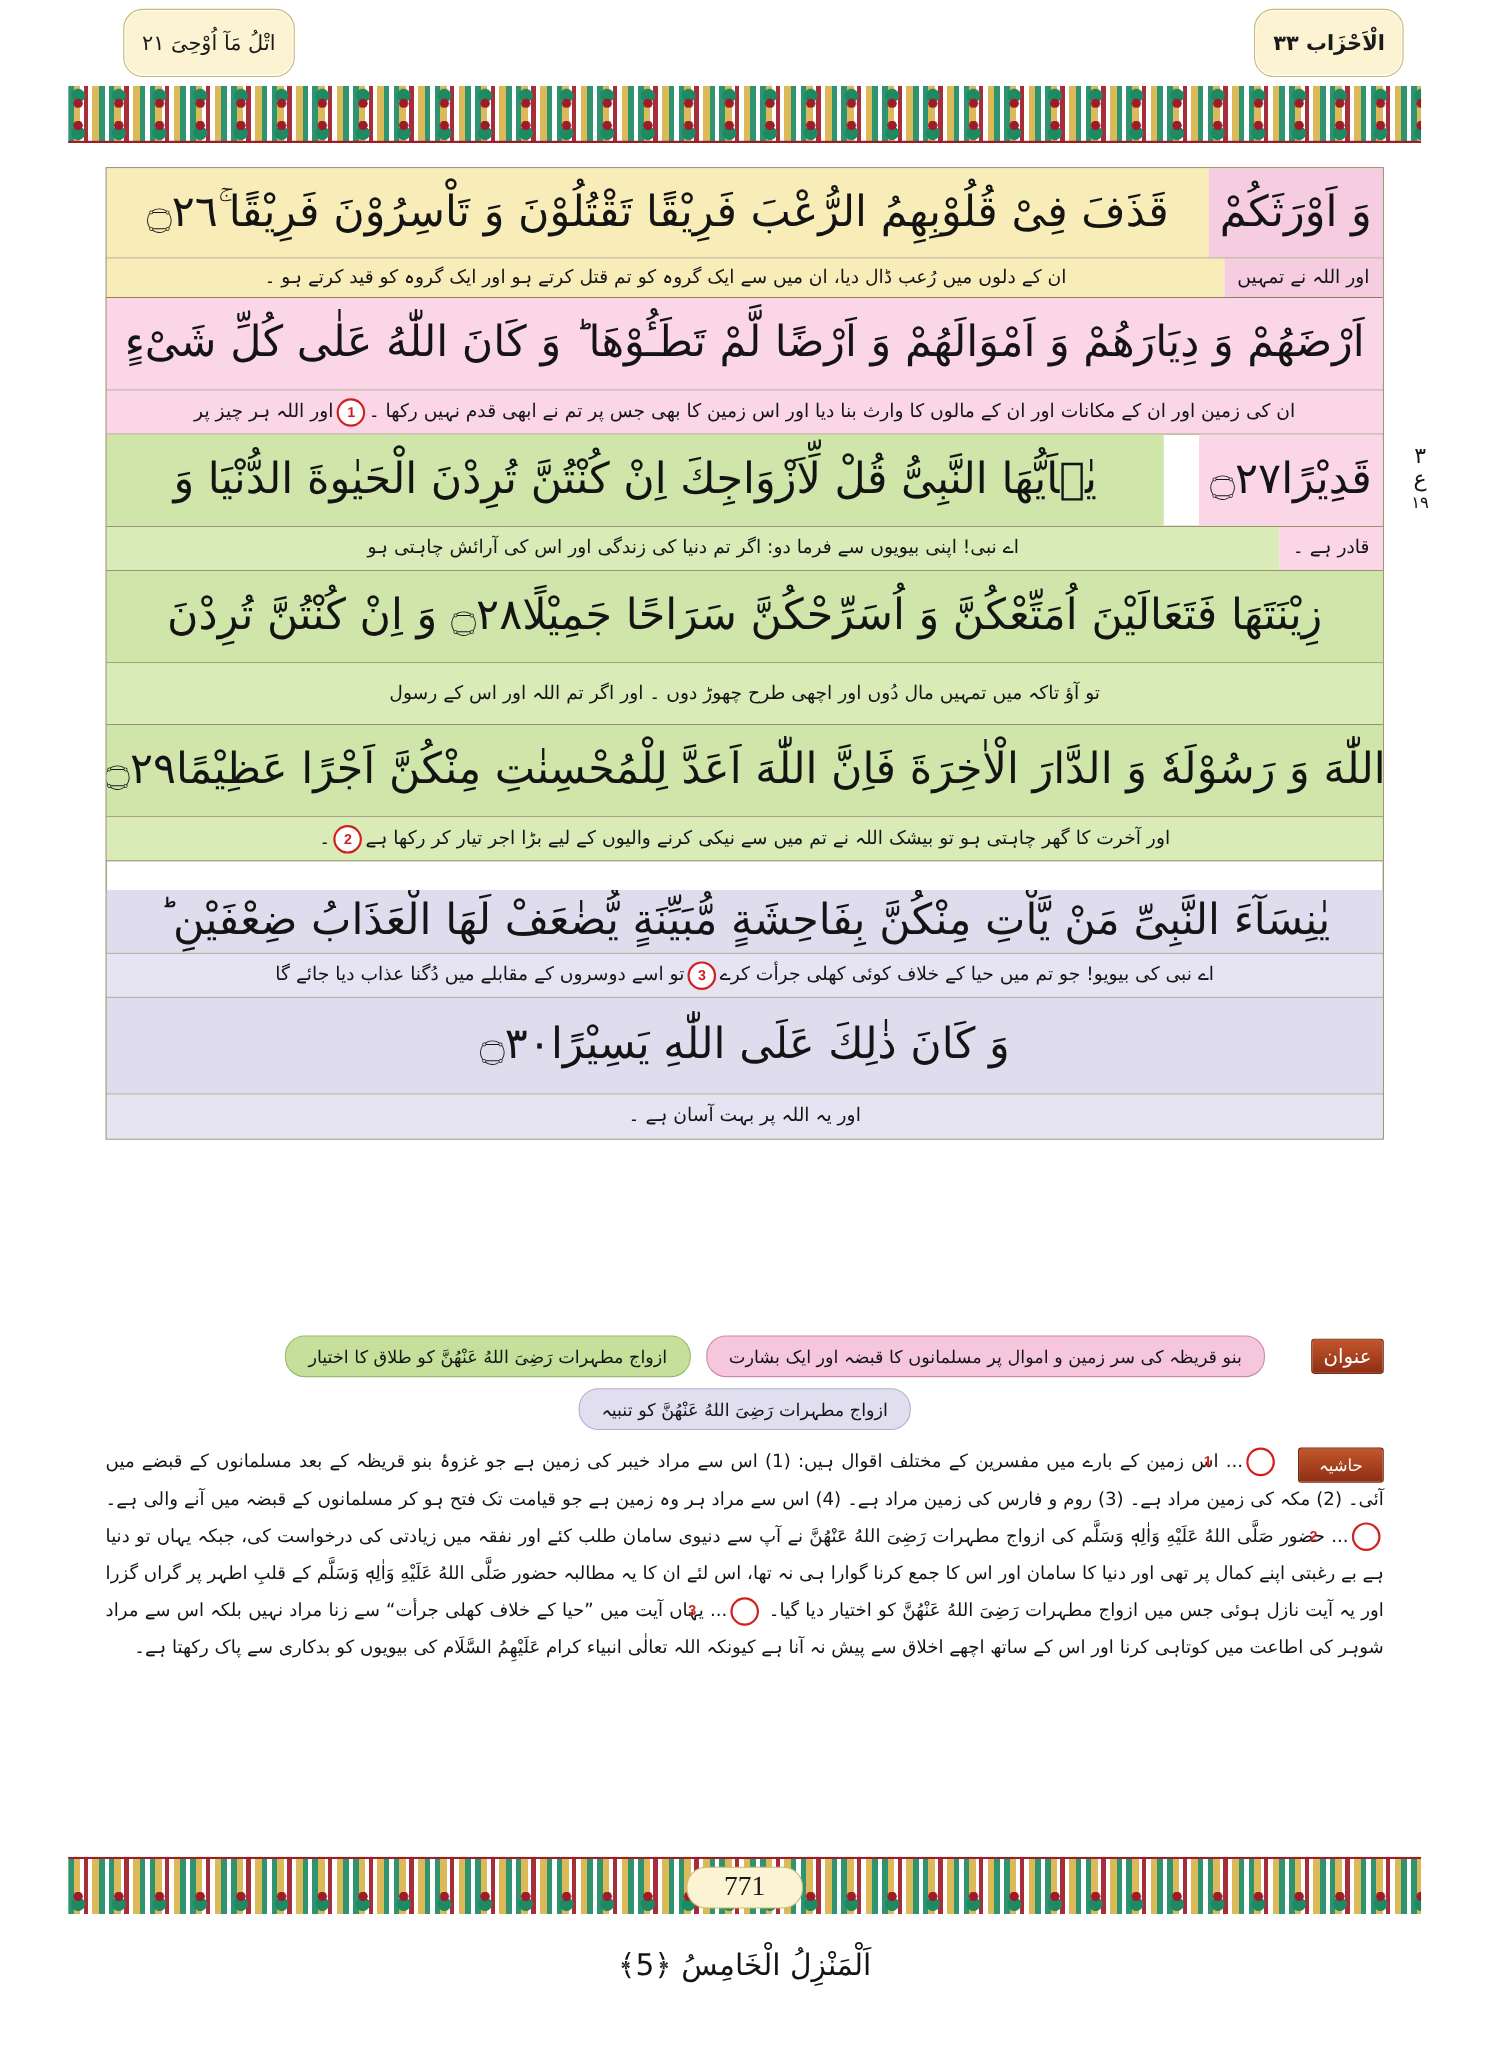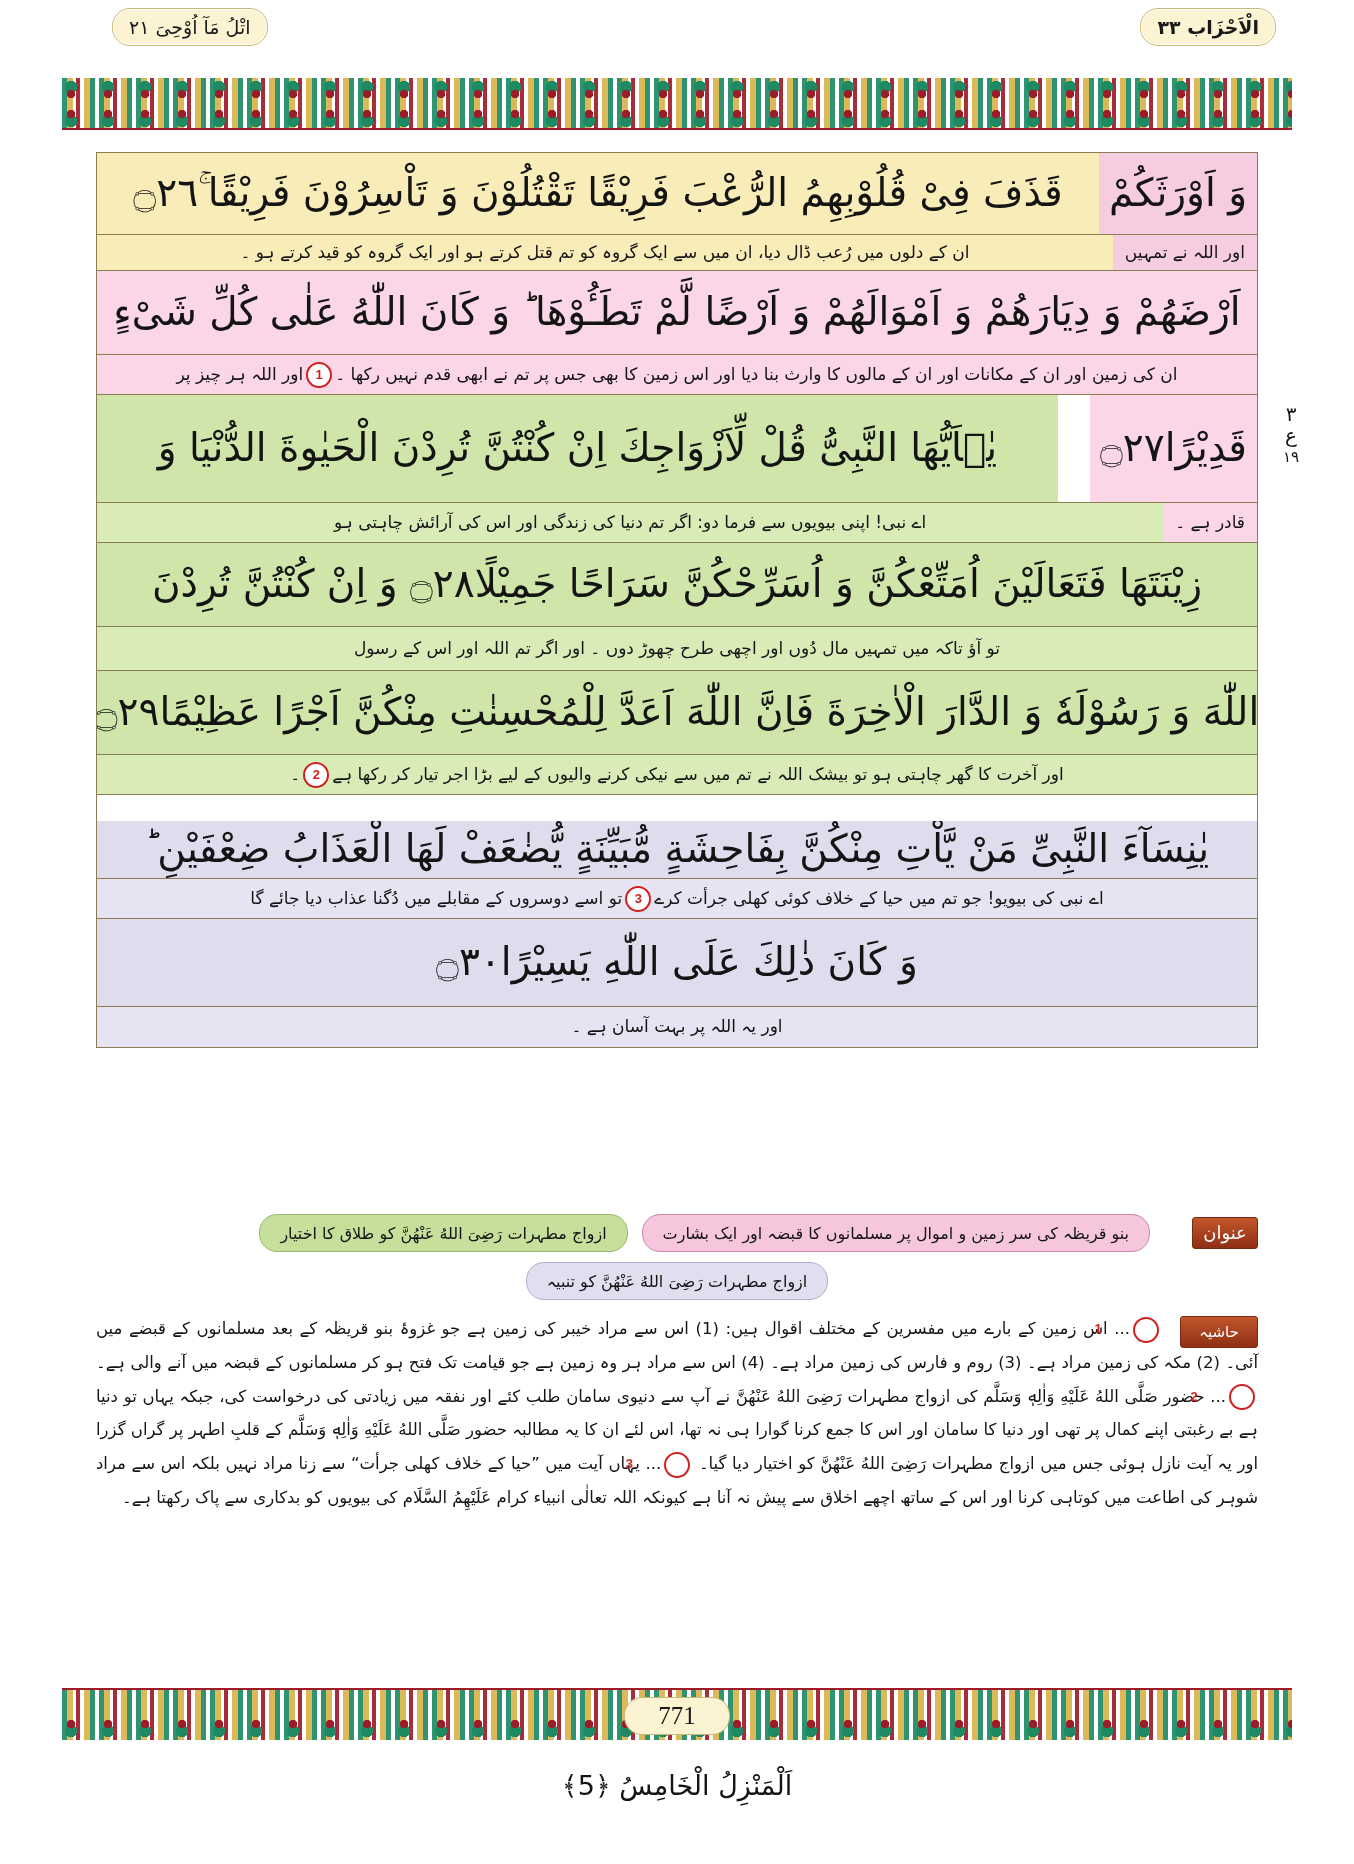--- a/index.html
+++ b/index.html
@@ -72,21 +72,21 @@
   .orn-cartouche {
     position: absolute;
     top: 8px;
     height: 36px;
     background: #fbf3d2;
     border: 1px solid #cbb878;
     border-radius: 18px;
     display: flex;
     align-items: center;
     justify-content: center;
-    padding: 0 16px;
+    padding: 12px 16px;
     z-index: 4;
     box-shadow: 0 0 0 1px #fff inset;
   }
   .orn-cartouche span {
     font-family: "DejaVu Sans", sans-serif;
     font-size: 19px;
     color: #1a1a1a;
     direction: rtl;
     white-space: nowrap;
   }
@@ -331,32 +331,32 @@
       <div class="row" style="height: 36px;">
         <div class="cell urdu bg-cream seg-main">ان کے دلوں میں رُعب ڈال دیا، ان میں سے ایک گروہ کو تم قتل کرتے ہو اور ایک گروہ کو قید کرتے ہو ۔</div>
         <div class="cell urdu bg-pink seg-tail">اور اللہ نے تمہیں</div>
       </div>
       <div class="row" style="height: 84px;">
         <div class="cell arabic bg-pinkl seg-main">اَرْضَهُمْ وَ دِیَارَهُمْ وَ اَمْوَالَهُمْ وَ اَرْضًا لَّمْ تَطَـُٔوْهَا ؕ وَ كَانَ اللّٰهُ عَلٰی كُلِّ شَیْءٍ</div>
       </div>
       <div class="row" style="height: 40px;">
         <div class="cell urdu bg-pinkl seg-main">ان کی زمین اور ان کے مکانات اور ان کے مالوں کا وارث بنا دیا اور اس زمین کا بھی جس پر تم نے ابھی قدم نہیں رکھا ۔ <span class="fnref">1</span>  اور اللہ ہر چیز پر</div>
       </div>
-      <div class="row" style="height: 108px; gap: 32px;">
+      <div class="row" style="height: 84px; gap: 32px;">
         <div class="cell arabic bg-green seg-main">یٰۤاَیُّهَا النَّبِیُّ قُلْ لِّاَزْوَاجِكَ اِنْ كُنْتُنَّ تُرِدْنَ الْحَیٰوةَ الدُّنْیَا وَ</div>
         <div class="cell arabic bg-pinkl seg-tail">قَدِیْرًا۝٢٧</div>
       </div>
       <div class="row" style="height: 40px;">
         <div class="cell urdu bg-greenl seg-main">اے نبی! اپنی بیویوں سے فرما دو: اگر تم دنیا کی زندگی اور اس کی آرائش چاہتی ہو</div>
         <div class="cell urdu bg-pinkl seg-tail">قادر ہے ۔</div>
       </div>
       <div class="row" style="height: 84px;">
         <div class="cell arabic bg-green seg-main">زِیْنَتَهَا فَتَعَالَیْنَ اُمَتِّعْكُنَّ وَ اُسَرِّحْكُنَّ سَرَاحًا جَمِیْلًا۝٢٨ وَ اِنْ كُنْتُنَّ تُرِدْنَ</div>
       </div>
-      <div class="row" style="height: 44px;">
+      <div class="row" style="height: 56px;">
         <div class="cell urdu bg-greenl seg-main">تو آؤ تاکہ میں تمہیں مال دُوں اور اچھی طرح چھوڑ دوں ۔ اور اگر تم اللہ اور اس کے رسول</div>
       </div>
       <div class="row" style="height: 84px;">
         <div class="cell arabic bg-green seg-main">اللّٰهَ وَ رَسُوْلَهٗ وَ الدَّارَ الْاٰخِرَةَ فَاِنَّ اللّٰهَ اَعَدَّ لِلْمُحْسِنٰتِ مِنْكُنَّ اَجْرًا عَظِیْمًا۝٢٩</div>
       </div>
       <div class="row" style="height: 40px;">
         <div class="cell urdu bg-greenl seg-main">اور آخرت کا گھر چاہتی ہو تو بیشک اللہ نے تم میں سے نیکی کرنے والیوں کے لیے بڑا اجر تیار کر رکھا ہے <span class="fnref">2</span>  ۔</div>
       </div>
       <div class="row" style="height: 84px; align-items: flex-end;">
         <div class="cell arabic bg-lav seg-main">یٰنِسَآءَ النَّبِیِّ مَنْ یَّاْتِ مِنْكُنَّ بِفَاحِشَةٍ مُّبَیِّنَةٍ یُّضٰعَفْ لَهَا الْعَذَابُ ضِعْفَیْنِ ؕ</div>

